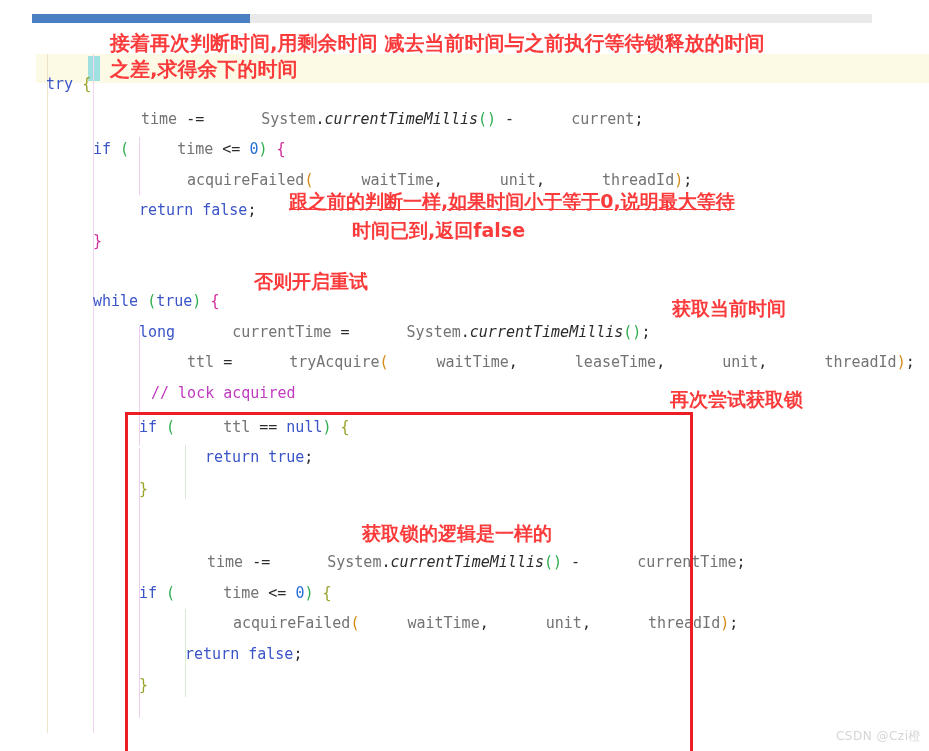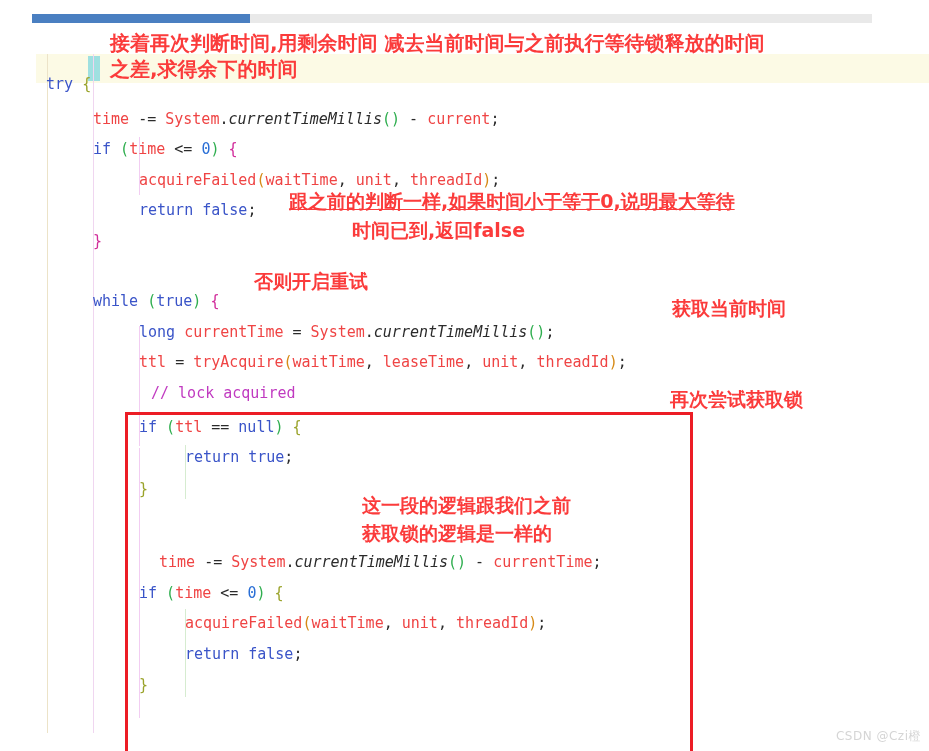--- a/index.html
+++ b/index.html
@@ -93,21 +93,21 @@
 
   .kw   { color: #3a54c8; }        
   .num  { color: #2a6fd6; }        
   .punc { color: #2b2b2b; }
   .brace-y { color: #9aa32a; }     
   .brace-m { color: #d12b9a; }     
   .paren-g { color: #2fae4f; }     
   .paren-o { color: #d68a16; }     
   .ital { font-style: italic; color: #2b2b2b; }
   .cmt  { color: #c03ac0; }        
-  .id   { color: #ef4444; }
+  .id   { color: #737373; margin-left: 48px; }
 
   
   #red-box {
     position: absolute;
     left: 125px;
     top: 384px;
     width: 568px;
     height: 343px;
     border: 3px solid #ec1d25;
     box-sizing: border-box;
@@ -173,21 +173,21 @@
   <div class="line" style="left:93px; top:264px;"><span class="kw">while</span> <span class="paren-g">(</span><span class="kw">true</span><span class="paren-g">)</span> <span class="brace-m">{</span></div>
 
   <div class="line" style="left:139px; top:295px;"><span class="kw">long</span> <span class="id">currentTime</span> <span class="punc">=</span> <span class="id">System</span><span class="punc">.</span><span class="ital">currentTimeMillis</span><span class="paren-g">()</span><span class="punc">;</span></div>
 
   <div class="line" style="left:139px; top:325px;"><span class="id">ttl</span> <span class="punc">=</span> <span class="id">tryAcquire</span><span class="paren-o">(</span><span class="id">waitTime</span><span class="punc">,</span> <span class="id">leaseTime</span><span class="punc">,</span> <span class="id">unit</span><span class="punc">,</span> <span class="id">threadId</span><span class="paren-o">)</span><span class="punc">;</span></div>
 
   <div class="line cmt" style="left:139px; top:356px;margin-left:12px;">// lock acquired</div>
 
   <div class="line" style="left:139px; top:390px;"><span class="kw">if</span> <span class="paren-g">(</span><span class="id">ttl</span> <span class="punc">==</span> <span class="kw">null</span><span class="paren-g">)</span> <span class="brace-y">{</span></div>
 
-  <div class="line" style="left:185px; top:420px;"><span class="kw">return</span> <span class="kw">true</span><span class="punc">;</span></div>
+  <div class="line" style="left:185px; top:420px;padding-left:20px;"><span class="kw">return</span> <span class="kw">true</span><span class="punc">;</span></div>
 
   <div class="line" style="left:139px; top:452px;"><span class="brace-y">}</span></div>
 
   <div class="line" style="left:147px; top:525px;padding-left:12px;"><span class="id">time</span> <span class="punc">-=</span> <span class="id">System</span><span class="punc">.</span><span class="ital">currentTimeMillis</span><span class="paren-g">()</span> <span class="punc">-</span> <span class="id">currentTime</span><span class="punc">;</span></div>
 
   <div class="line" style="left:139px; top:556px;"><span class="kw">if</span> <span class="paren-g">(</span><span class="id">time</span> <span class="punc">&lt;=</span> <span class="num">0</span><span class="paren-g">)</span> <span class="brace-y">{</span></div>
 
   <div class="line" style="left:185px; top:586px;"><span class="id">acquireFailed</span><span class="paren-o">(</span><span class="id">waitTime</span><span class="punc">,</span> <span class="id">unit</span><span class="punc">,</span> <span class="id">threadId</span><span class="paren-o">)</span><span class="punc">;</span></div>
 
   <div class="line" style="left:185px; top:617px;"><span class="kw">return</span> <span class="kw">false</span><span class="punc">;</span></div>
@@ -201,18 +201,17 @@
 
   <div class="anno" style="left:289px; top:160px;text-decoration:underline;">跟之前的判断一样,如果时间小于等于0,说明最大等待</div>
   <div class="anno" style="left:332px; top:189px;margin-left:20px;">时间已到,返回false</div>
 
   <div class="anno" style="left:254px; top:240px;">否则开启重试</div>
 
   <div class="anno" style="left:672px; top:267px;">获取当前时间</div>
 
   <div class="anno" style="left:670px; top:358px;">再次尝试获取锁</div>
 
-  <div class="anno" style="left:362px; top:464px;">这一段的逻辑跟我们之前</div>
   <div class="anno" style="left:362px; top:492px;">获取锁的逻辑是一样的</div>
 
 </div>
 
 <div id="watermark">CSDN @Czi橙</div>
 
 </body></html>

